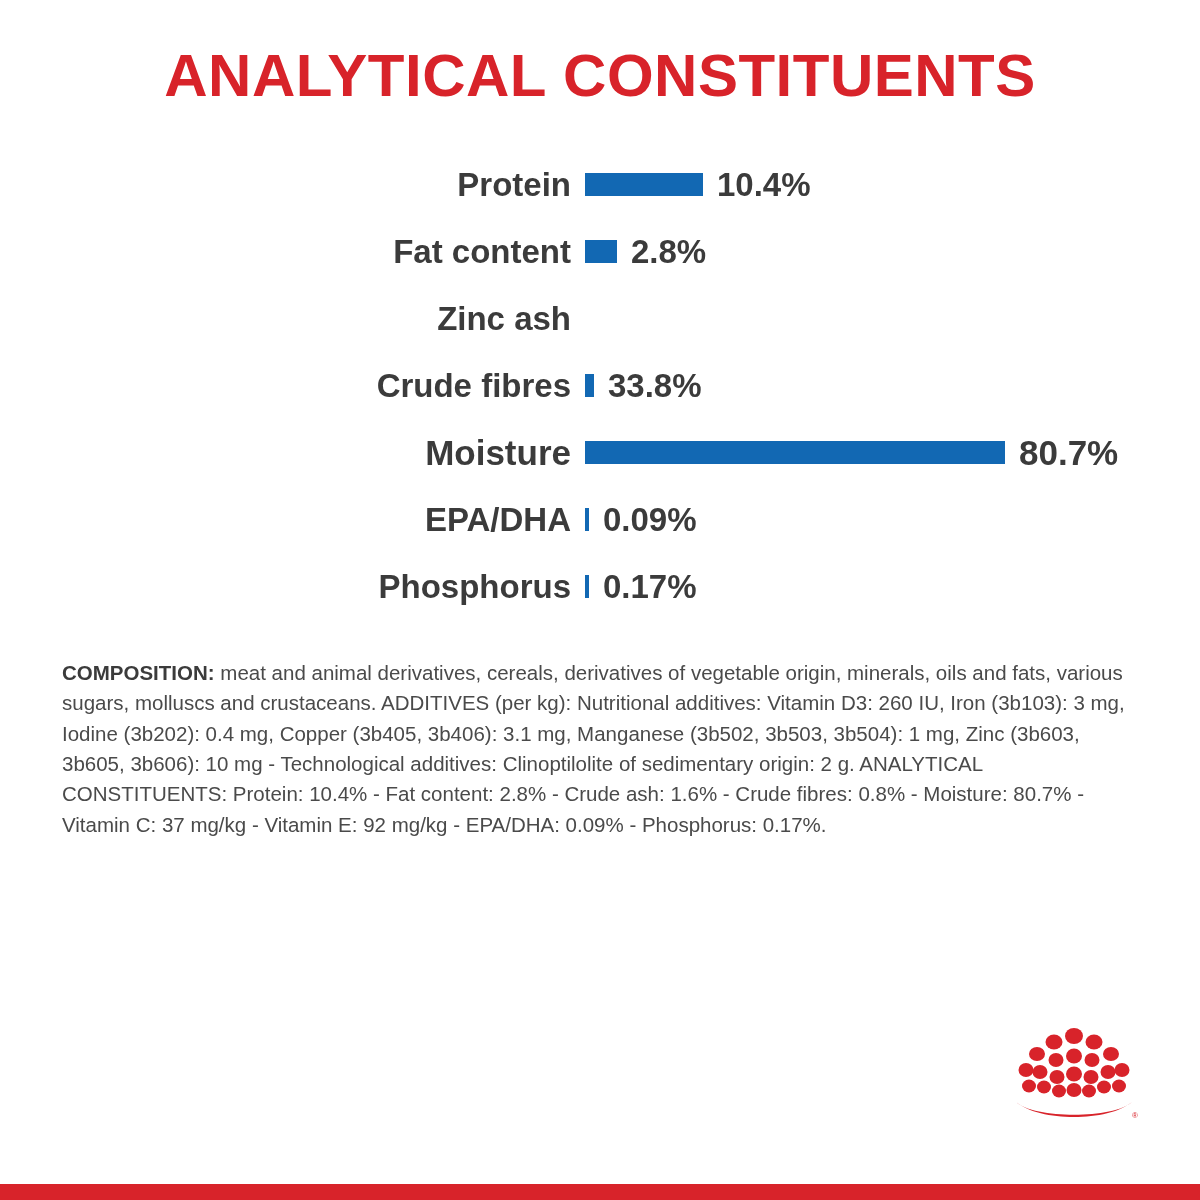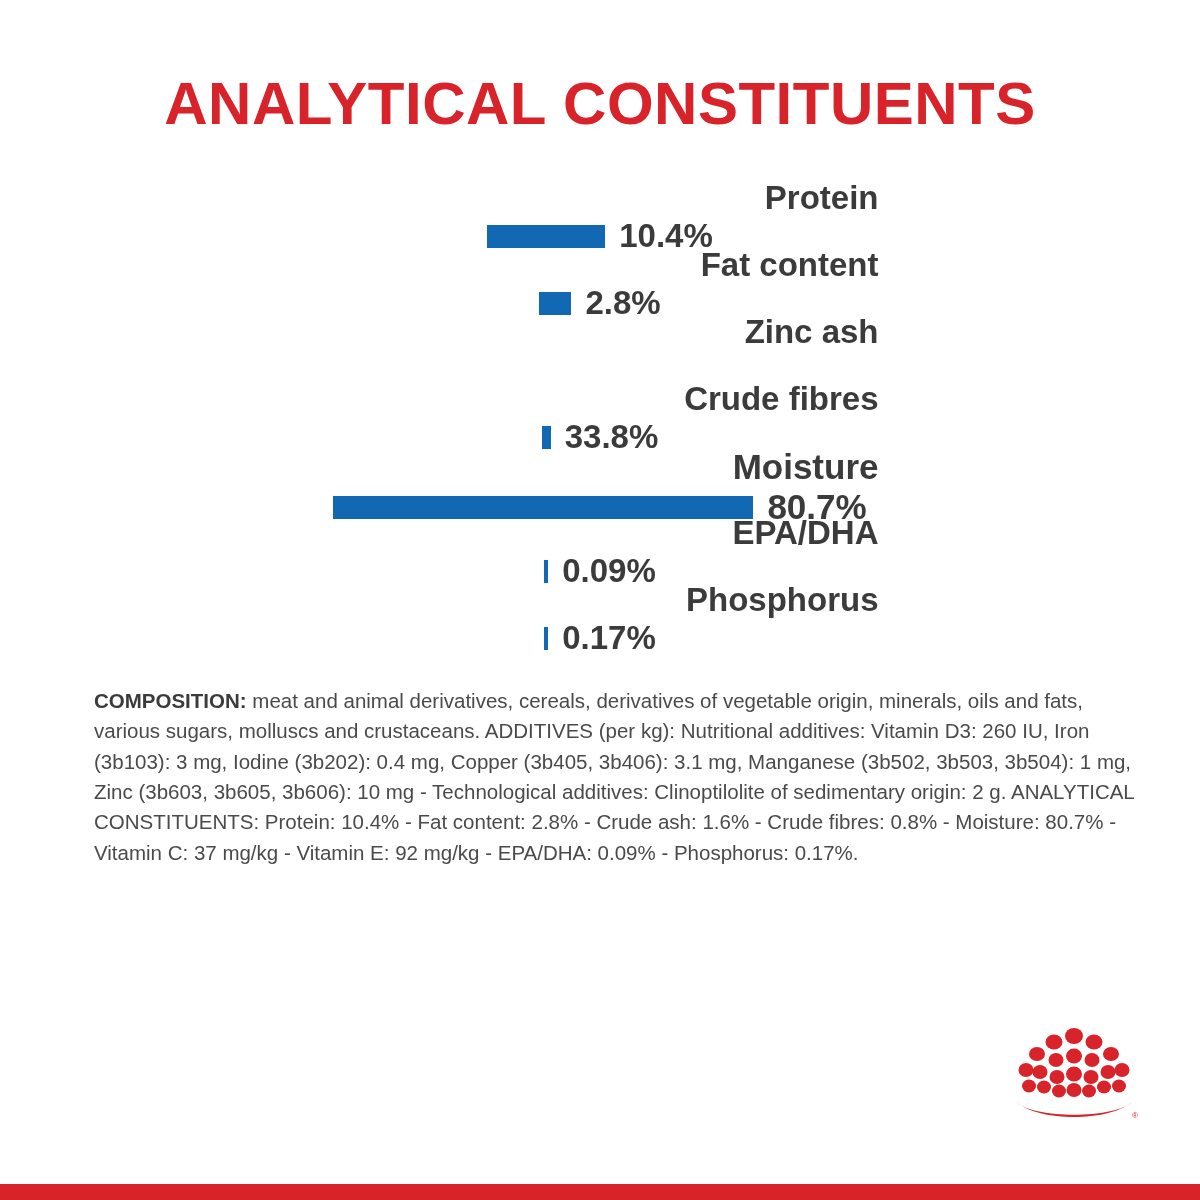--- a/index.html
+++ b/index.html
@@ -19,67 +19,65 @@
     width: 1200px;
     height: 1200px;
     box-sizing: border-box;
   }
   .title {
     text-align: center;
     color: #d8232a;
     font-size: 60px;
     font-weight: bold;
     letter-spacing: 0.5px;
-    padding-top: 72px;
+    padding-top: 44px;
     line-height: 1.05;
   }
   .chart {
     margin-top: 44px;
     padding-left: 0;
   }
   .row {
     display: flex;
     align-items: center;
     height: 67px;
-    flex-direction: column;
   }
   .row-label {
     width: 585px;
     text-align: right;
     padding-right: 14px;
     box-sizing: border-box;
     color: #3b3b3b;
     font-weight: bold;
     font-size: 33px;
     white-space: nowrap;
   }
   .row-bar-wrap {
     display: flex;
     align-items: center;
     flex: 1;
-    justify-content: flex-end;
   }
   .bar {
     height: 23px;
     background: #1268b3;
     min-width: 4px;
   }
   .row-value {
     color: #3b3b3b;
     font-weight: bold;
     font-size: 33px;
     margin-left: 14px;
     white-space: nowrap;
   }
   .row.highlight .row-label,
   .row.highlight .row-value {
     font-size: 35px;
   }
   .composition {
-    margin: 38px 62px 0 94px;
+    margin: 38px 62px 0 62px;
     color: #4a4a4a;
     font-size: 20.5px;
     line-height: 1.48;
     text-align: left;
   }
   .composition b {
     color: #3b3b3b;
     font-weight: bold;
   }
   .logo {

